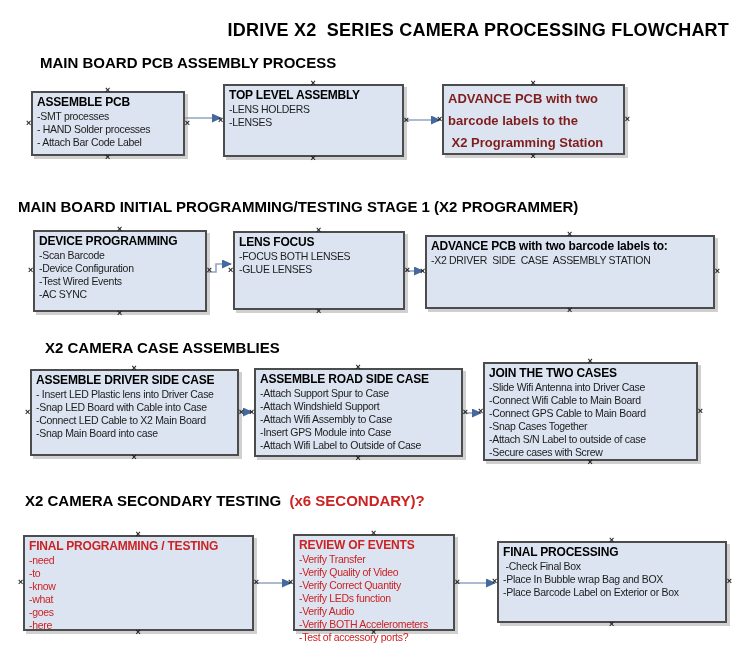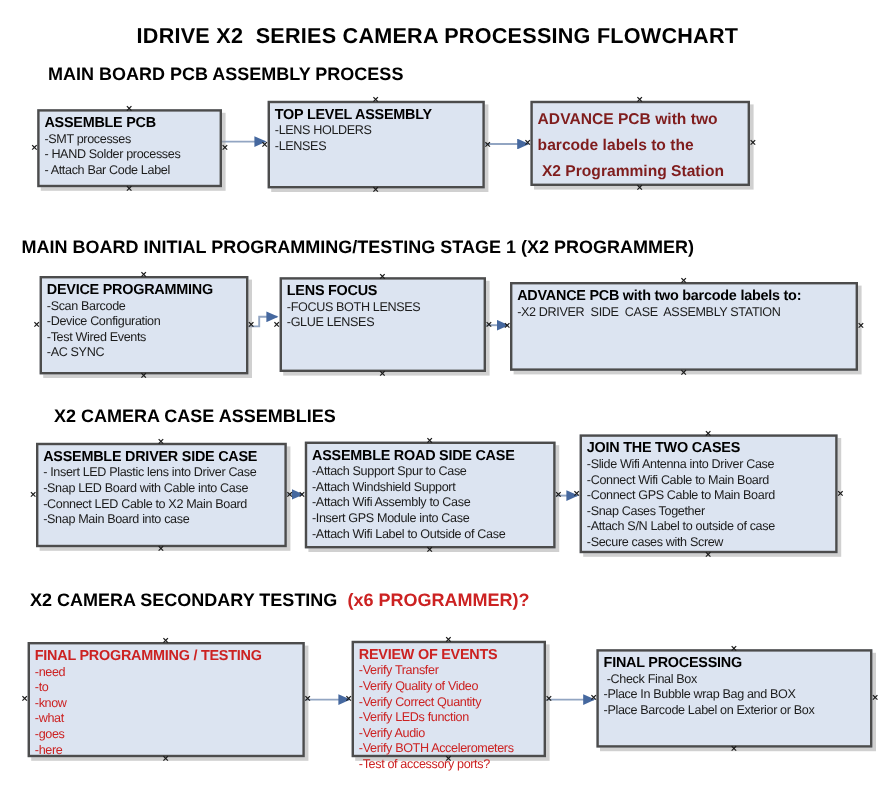--- a/index.html
+++ b/index.html
@@ -1,18 +1,18 @@
 <!DOCTYPE html>
 <html style="--box-fill: #dce4f1; --box-border: #4c4c4c; --arrow-line: #92a5c2; --arrow-head: #45689f; --red-text: #cc2222;"><head>
 <meta charset="utf-8">
 <style>
   html,body{margin:0;padding:0;background:#ffffff;}
   #canvas{position:relative;width:747px;height:662px;background:#fff;overflow:hidden;
           font-family:"Liberation Sans",sans-serif;color:#111;}
-  .title{position:absolute;top:20px;left:0;width:729px;text-align:center;
+  .title{position:absolute;top:20px;left:0;width:729px;text-align:right;
          font-size:18px;font-weight:bold;white-space:pre;letter-spacing:.2px;color:#000;}
   .sec{position:absolute;font-weight:bold;font-size:15px;white-space:pre;color:#000;}
   .sec .red-part{color:var(--red-text);}
   .box{position:absolute;background:var(--box-fill);border:2px solid var(--box-border);
        box-shadow:3px 3px 0 rgba(150,150,150,.45);padding:2px 0 0 4px;box-sizing:border-box;
        overflow:visible;}
   .bt{font-size:12px;font-weight:bold;line-height:15px;white-space:pre;letter-spacing:-.2px;color:#000;}
   .ln{font-size:10.5px;line-height:13px;white-space:pre;letter-spacing:-.3px;color:#1c1c1c;}
   .ln.lg{font-weight:bold;font-size:13px;line-height:22px;letter-spacing:0;color:#7f1d1d;}
   .box.red .bt,.box.red .ln{color:var(--red-text);}
@@ -28,21 +28,21 @@
 </head>
 <body>
 
 <div id="canvas">
 
   <div class="title">IDRIVE X2  SERIES CAMERA PROCESSING FLOWCHART</div>
 
   <div class="sec" style="left:18px;top:54px;margin-left:22px;">MAIN BOARD PCB ASSEMBLY PROCESS</div>
   <div class="sec" style="left:18px;top:198px;">MAIN BOARD INITIAL PROGRAMMING/TESTING STAGE 1 (X2 PROGRAMMER)</div>
   <div class="sec" style="left:25px;top:339px;margin-left:20px;">X2 CAMERA CASE ASSEMBLIES</div>
-  <div class="sec" style="left:25px;top:492px;"><span>X2 CAMERA SECONDARY TESTING  </span><span class="red-part">(x6 PROGRAMMER)?</span></div>
+  <div class="sec" style="left:25px;top:492px;"><span>X2 CAMERA SECONDARY TESTING  </span><span class="red-part">(x6 SECONDARY)?</span></div>
 
   <svg class="flow">
     <defs>
       <marker id="ah" markerWidth="11" markerHeight="9" refX="9" refY="4.5" orient="auto" markerUnits="userSpaceOnUse">
         <path class="ah" d="M0,0 L10,4.5 L0,9 z"></path>
       </marker>
     </defs>
     <polyline class="arrow" points="185,118 221,118" marker-end="url(#ah)"></polyline>
     <polyline class="arrow" points="404,120 440,120" marker-end="url(#ah)"></polyline>
     <polyline class="arrow" points="207,272 216,272 216,264 231,264" marker-end="url(#ah)"></polyline>

